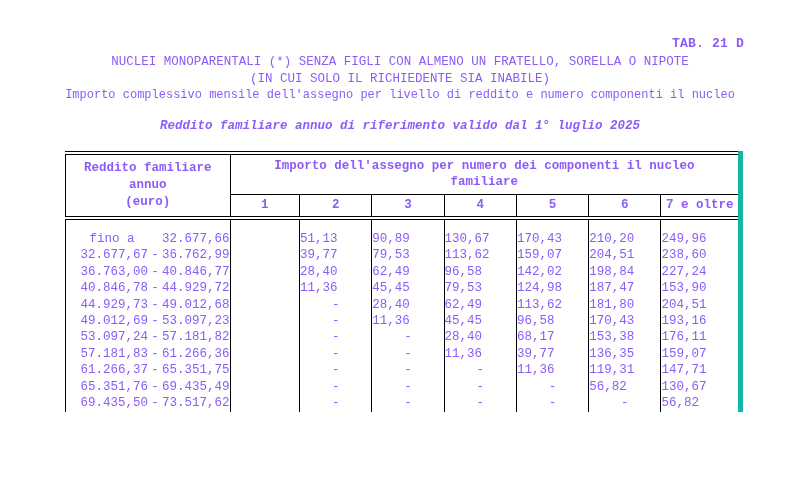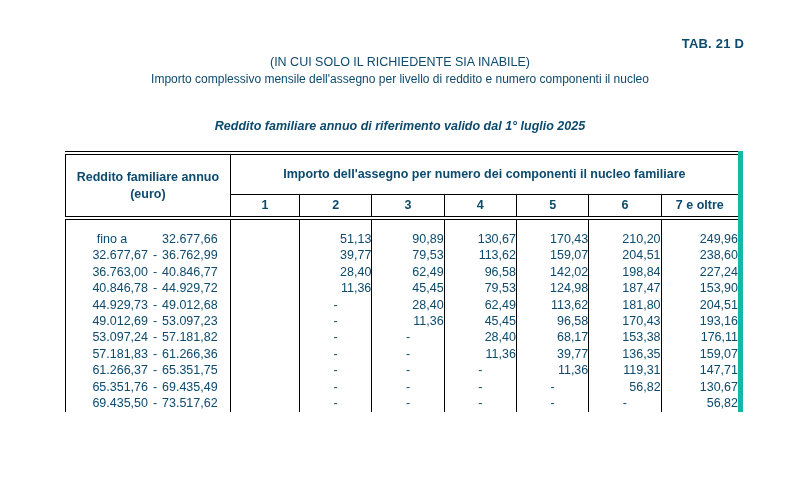--- a/index.html
+++ b/index.html
@@ -2,22 +2,22 @@
 <html><head>
 <meta charset="utf-8">
 <style>
   * { box-sizing: border-box; }
   html, body { margin: 0; padding: 0; background: #fff; }
   .page {
     position: relative;
     width: 800px;
     height: 412px;
     background: #ffffff;
-    color: #0c4a6e;
-    font-family: Liberation Sans, sans-serif;
+    color: #8b5cf6;
+    font-family: Liberation Mono, monospace;
     overflow: hidden;
   }
   .tab-label {
     position: absolute;
     top: 36px;
     right: 56px;
     font-size: 13px;
     font-weight: bold;
     letter-spacing: 0.2px;
   }
@@ -101,41 +101,42 @@
   .range {
     display: grid;
     grid-template-columns: 72px 14px 1fr;
     padding: 0 18px 0 10px;
   }
   .range .lo  { text-align: right; white-space: nowrap; }
   .range .lo.finoa { text-align: center; }
   .range .sep { text-align: center; }
   .range .hi  { text-align: left; white-space: nowrap; }
 
-  td.v.num  { text-align: right; }
+  td.v.num  { }
   td.v.dash { text-align: center; }
 
   .footnote {
     position: absolute;
     top: 428px;
     left: 62px;
     width: 650px;
     font-size: 12.5px;
     font-weight: bold;
     line-height: 20.5px;
   }
 </style>
 </head>
 <body>
 
 <div class="page">
 
   <div class="tab-label">TAB. 21 D</div>
 
   <div class="titles">
+    <div class="title-line1">NUCLEI MONOPARENTALI (*) SENZA FIGLI CON ALMENO UN FRATELLO, SORELLA O NIPOTE</div>
     <div class="title-line2">(IN CUI SOLO IL RICHIEDENTE SIA INABILE)</div>
     <div class="title-line3">Importo complessivo mensile dell'assegno per livello di reddito e numero componenti il nucleo</div>
   </div>
 
   <div class="caption">Reddito familiare annuo di riferimento valido dal 1° luglio 2025</div>
 
   <div class="tablewrap">
     <table class="main">
       <colgroup>
         <col class="c-income">

